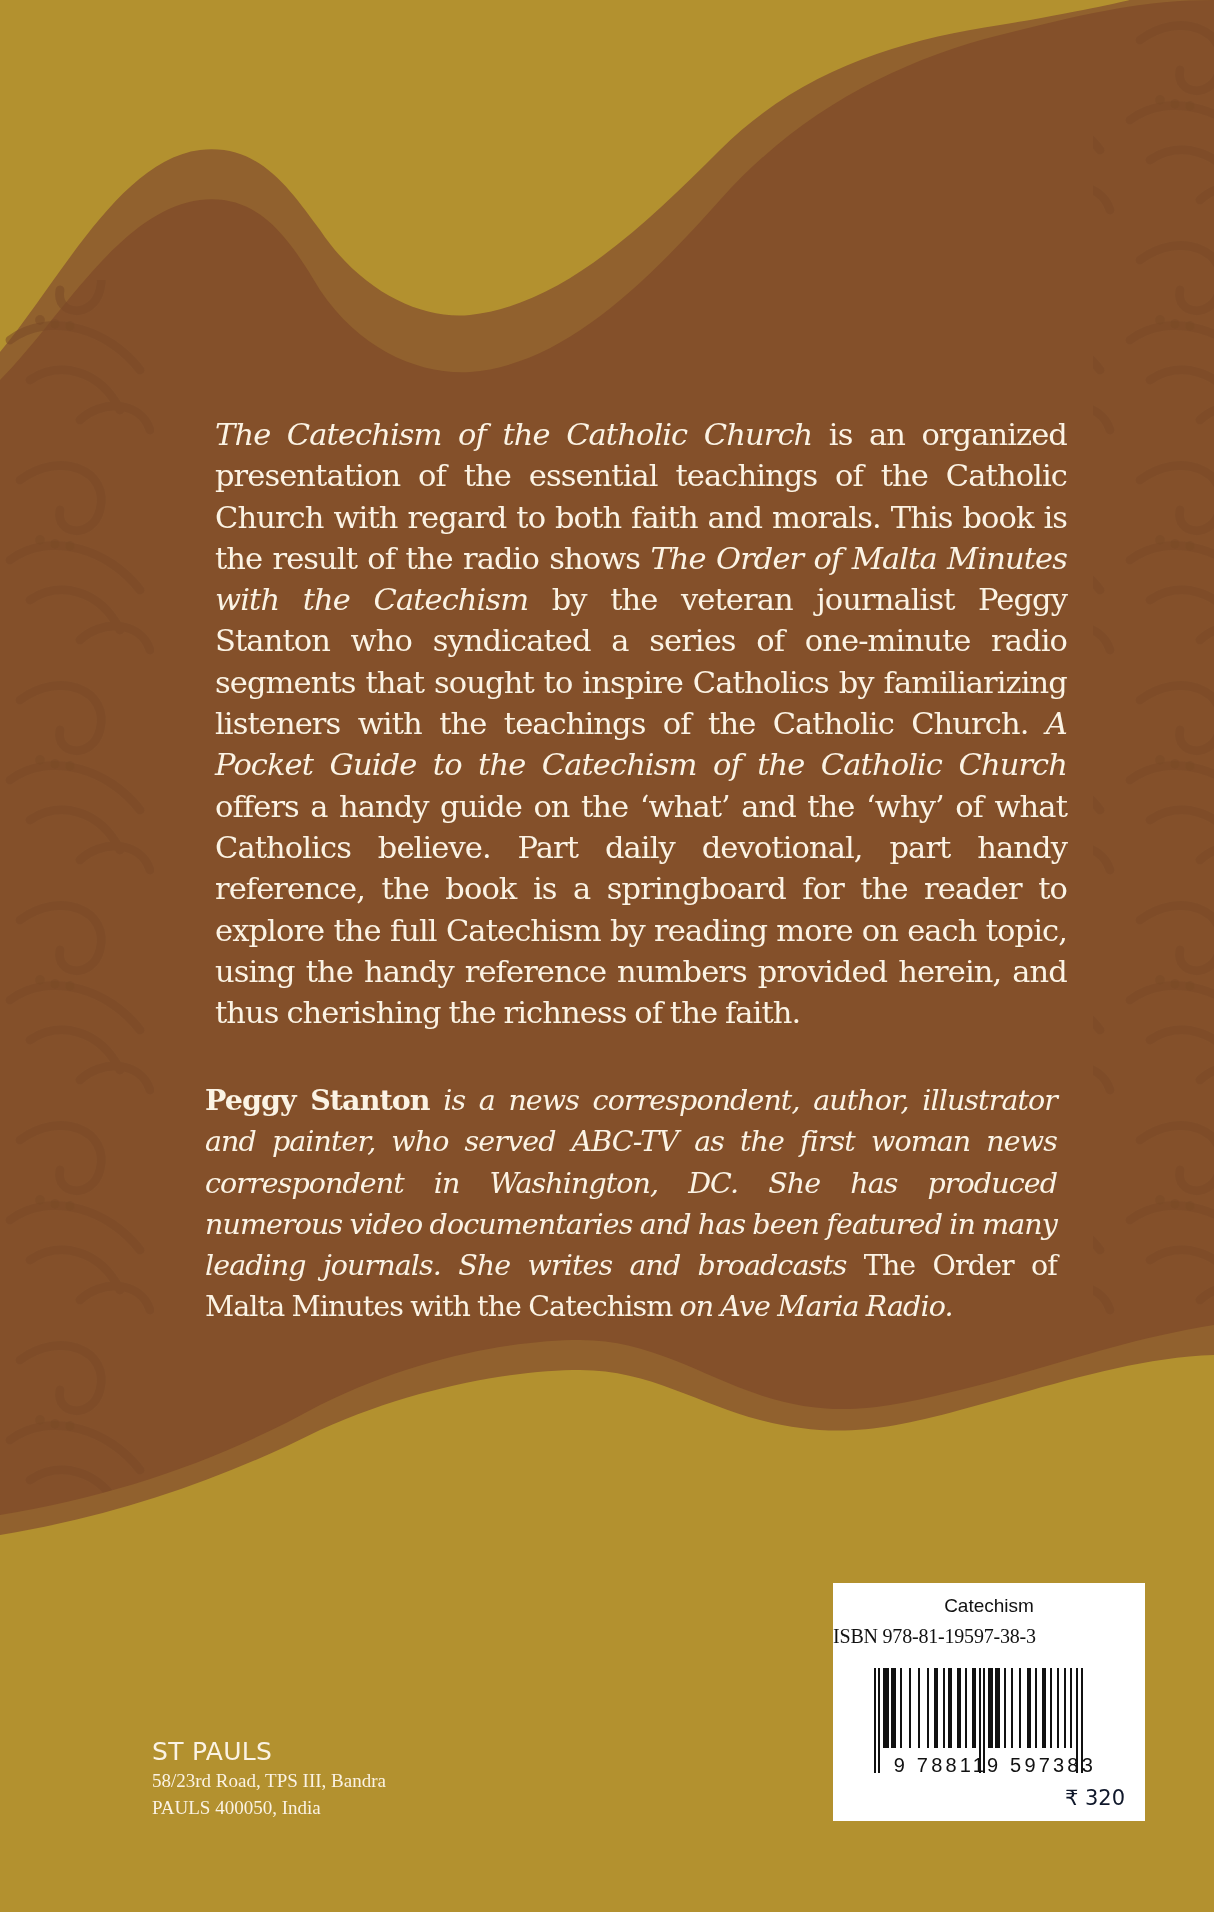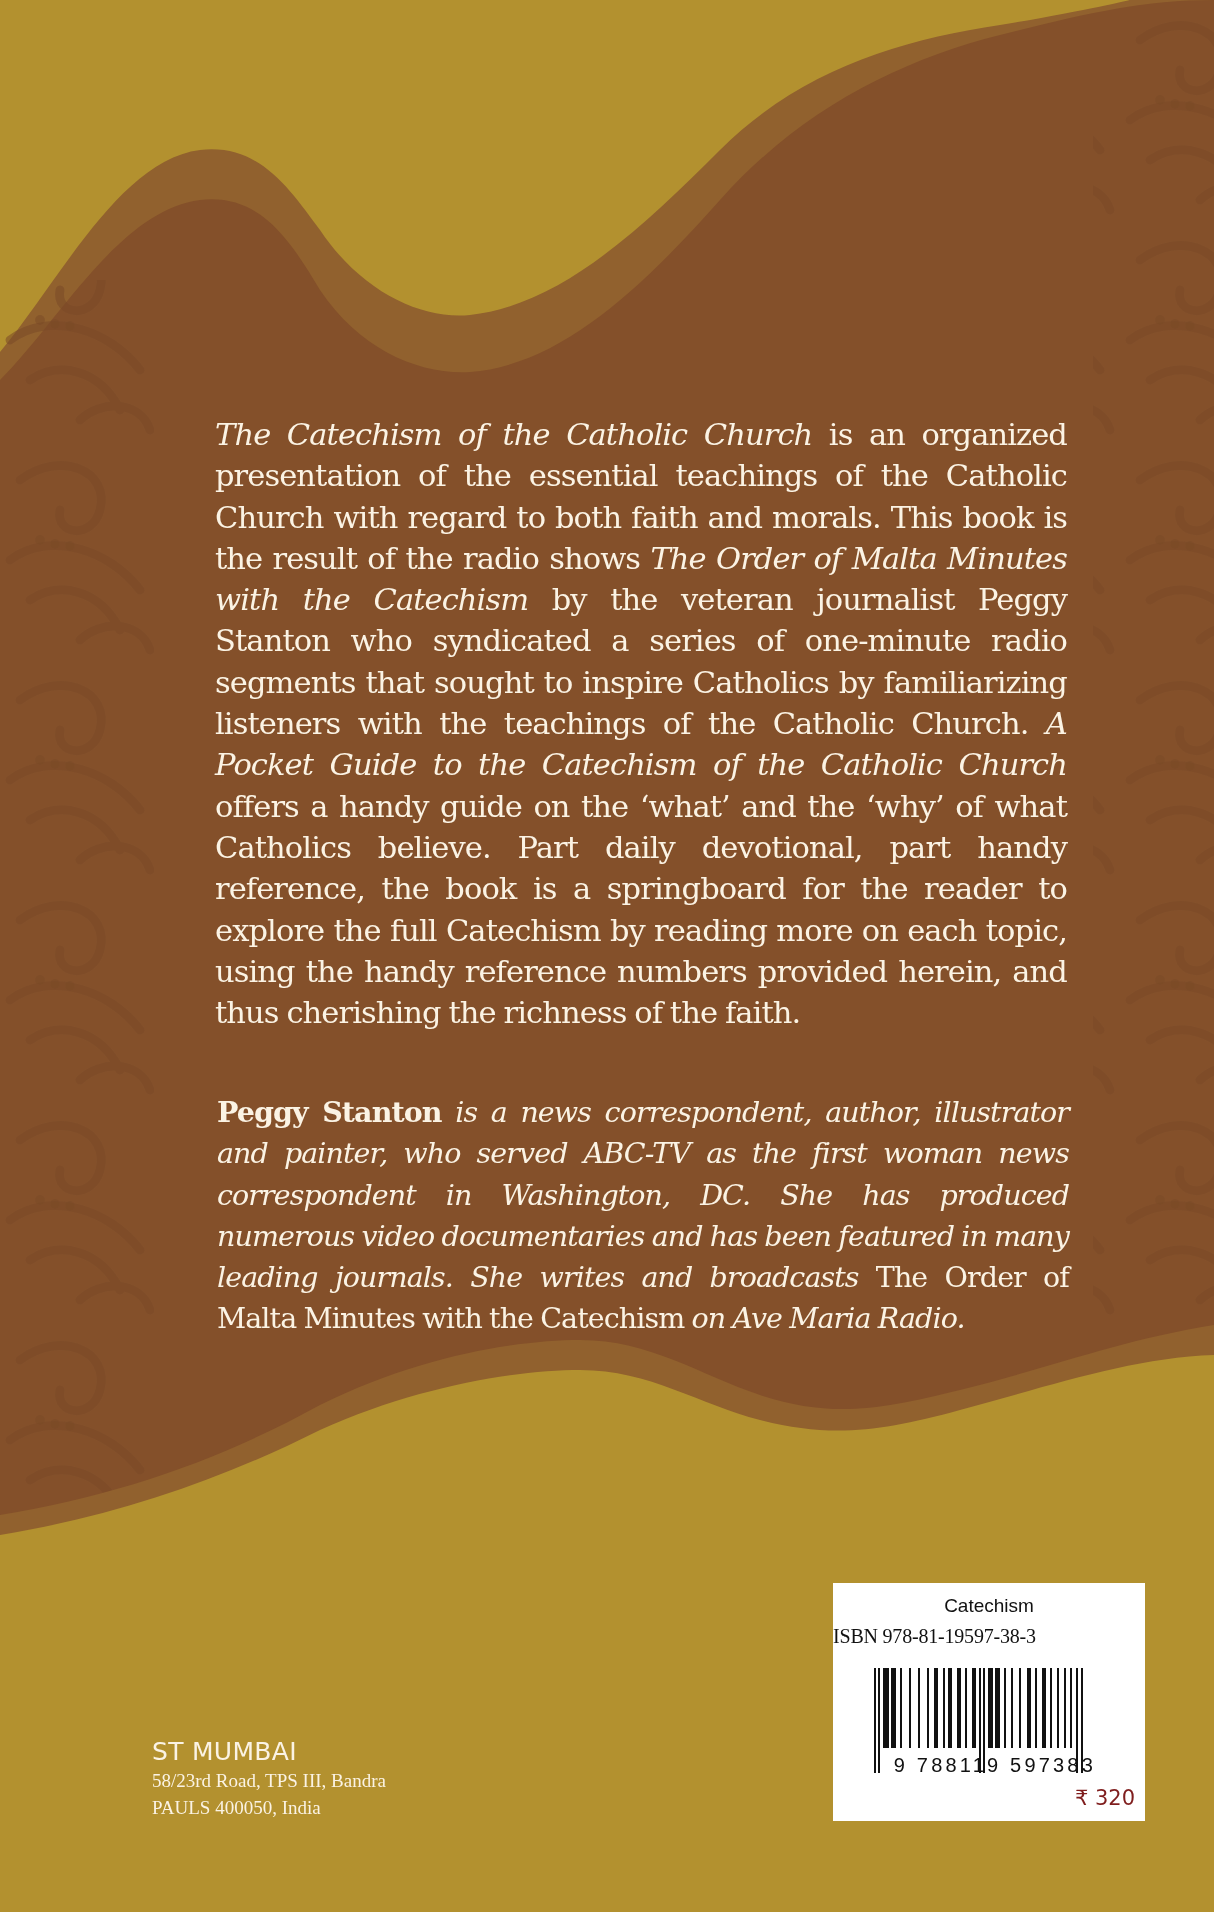--- a/index.html
+++ b/index.html
@@ -14,21 +14,21 @@
       color: #FBF3E4; font-size: 30.5px; line-height: 41.3px;
       text-align: justify; letter-spacing: -0.9px; word-spacing: -1px;
       margin: 14px;
     }
     .blurb i { font-style: italic; }
     .bio {
       position: absolute; left: 201px; top: 1076px; width: 852px;
       font-family: "DejaVu Serif", "Liberation Serif", serif;
       color: #FBF3E4; font-size: 28.5px; line-height: 41.3px;
       text-align: justify; letter-spacing: -0.9px; word-spacing: -1px;
-      margin: 16px;
+      margin: 4px;
     }
     .bio b { font-weight: bold; font-style: normal; }
     .bio .it { font-style: italic; }
     .publisher {
       position: absolute; left: 152px; top: 1737px;
       font-family: "DejaVu Sans", "Liberation Sans", sans-serif;
       color: #FBF3E4;
     }
     .publisher .name { font-size: 25px; line-height: 30px; letter-spacing: 0.3px; }
     .publisher .line { font-size: 19px; line-height: 27px; font-family: Liberation Serif, serif; }
@@ -45,22 +45,22 @@
       font-family: "Liberation Serif", serif; font-size: 20px; color: #111;
       letter-spacing: -0.2px;
     }
     .bc-bars { position: absolute; left: 36px; top: 85px; width: 230px; height: 105px; }
     .bc-digits {
       position: absolute; left: 8px; top: 171px; width: 255px;
       font-family: "Liberation Sans", sans-serif; font-size: 20px; color: #111;
       letter-spacing: 3.2px; white-space: pre; text-align: right;
     }
     .bc-price {
-      position: absolute; right: 10px; top: 203px;
-      font-family: "DejaVu Sans", sans-serif; font-size: 21px; color: #7f1d1d;
+      position: absolute; right: 20px; top: 203px;
+      font-family: "DejaVu Sans", sans-serif; font-size: 21px; color: #0f172a;
     }
   </style>
 </head>
 <body>
 
 <svg class="bg-svg" viewBox="0 0 1214 1912" preserveAspectRatio="none">
   <defs>
     <pattern id="floral" width="160" height="220" patternUnits="userSpaceOnUse">
       <g fill="none" stroke="#7A4926" stroke-width="9" stroke-linecap="round" opacity="0.55">
         <path d="M20 40 C60 10 110 30 100 70 C92 100 55 95 60 70"></path>
@@ -91,21 +91,21 @@
   <path d="M0 1515 C120 1495 220 1460 320 1405 C420 1355 520 1340 580 1340 C650 1340 700 1375 760 1395 C830 1418 880 1410 960 1390 C1050 1368 1120 1340 1214 1325 L1214 1912 L0 1912 Z" fill="#91612E"></path>
 
   <path d="M0 1535 C120 1515 220 1480 320 1430 C420 1385 520 1370 580 1370 C650 1370 700 1405 760 1420 C830 1438 880 1432 960 1410 C1050 1386 1130 1358 1214 1355 L1214 1912 L0 1912 Z" fill="#B3912F"></path>
 </svg>
 
 <p class="blurb"><i>The Catechism of the Catholic Church</i><span> is an organized presentation of the essential teachings of the Catholic Church with regard to both faith and morals. This book is the result of the radio shows </span><i>The Order of Malta Minutes with the Catechism</i><span> by the veteran journalist Peggy Stanton who syndicated a series of one-minute radio segments that sought to inspire Catholics by familiarizing listeners with the teachings of the Catholic Church. </span><i>A Pocket Guide to the Catechism of the Catholic Church</i><span> offers a handy guide on the ‘what’ and the ‘why’ of what Catholics believe. Part daily devotional, part handy reference, the book is a springboard for the reader to explore the full Catechism by reading more on each topic, using the handy reference numbers provided herein, and thus cherishing the richness of the faith.</span></p>
 
 <p class="bio"><b>Peggy Stanton</b><span class="it"> is a news correspondent, author, illustrator and painter, who served ABC-TV as the first woman news correspondent in Washington, DC. She has produced numerous video documentaries and has been featured in many leading journals. She writes and broadcasts </span><span>The Order of Malta Minutes with the Catechism</span><span class="it"> on Ave Maria Radio.</span></p>
 
 <div class="publisher">
-  <div class="name">ST MUMBAI</div>
+  <div class="name">ST PAULS</div>
   <div class="line">58/23rd Road, TPS III, Bandra</div>
   <div class="line">PAULS 400050, India</div>
 </div>
 
 <div class="barcode-box">
   <div class="bc-category">Catechism</div>
   <div class="bc-isbn">ISBN 978-81-19597-38-3</div>
   <svg class="bc-bars" viewBox="0 0 230 105">
     <g fill="#111">
       <rect x="5" y="0" width="2" height="105"></rect>

